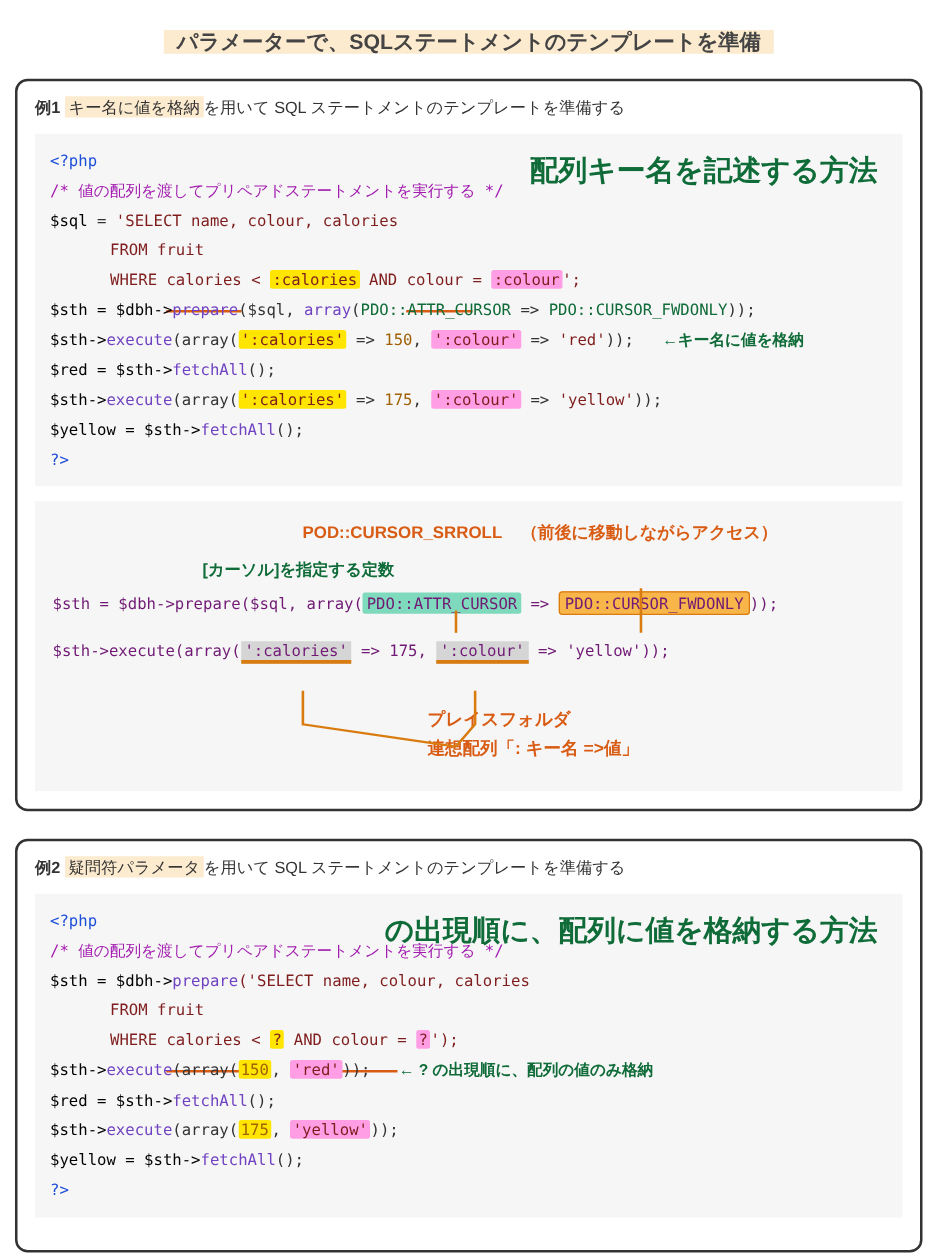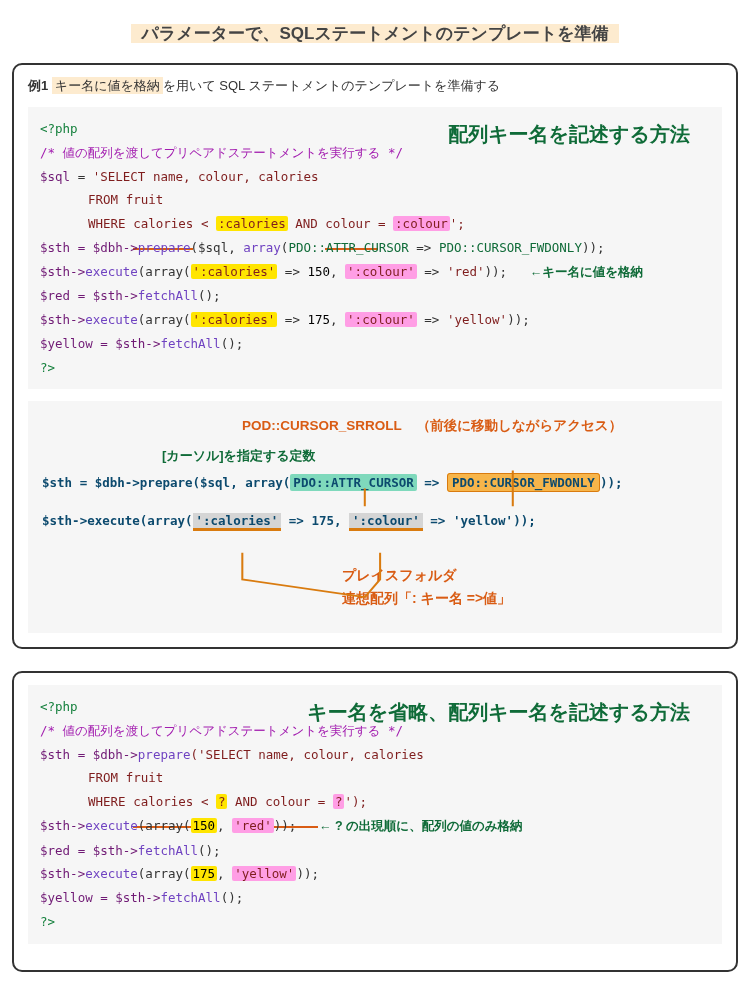--- a/index.html
+++ b/index.html
@@ -38,33 +38,33 @@
     margin-bottom: 12px;
     font-family: "Menlo","Consolas",monospace;
     font-size: 12.5px;
     line-height: 1.9;
     position: relative;
     white-space: nowrap;
     overflow: hidden;
   }
   .method-note {
     position: absolute;
-    right: 32px;
+    right: 20px;
     top: 8px;
     font-family: "Hiragino Kaku Gothic ProN","Meiryo",sans-serif;
-    font-size: 20px;
+    font-size: 23px;
     font-weight: bold;
     color: #0f6b38;
   }
   
-  .kw-php { color: #15803d; }
+  .kw-php { color: #1d4ed8; }
   .comment { color: #a21caf; }
-  .var { color: #701a75; }
+  .var { color: #000000; }
   .str { color: #7f1d1d; }
-  .num { color: #000000; }
+  .num { color: #a16207; }
   .const { color: #0f6b38; }
   .fn { color: #6f42c1; }
   .hl-yellow { background: #ffe500; padding: 0 2px; border-radius: 2px; }
   .hl-pink { background: #ff9ee5; padding: 0 2px; border-radius: 2px; }
   .ul-orange { border-bottom: 2px solid #d95c14; padding-bottom: 17px; }
   .hl-teal { background: #7fd9bc; padding: 1px 3px; border-radius: 2px; }
   .hl-orange-pill { background: #f7b54a; padding: 1px 4px; border-radius: 3px; border:1px solid #d97b0f;}
   .hl-gray { background: #d5d5d5; padding: 0 3px; border-bottom:3px solid #d97b0f;}
   .hl-gray2 { background: #d5d5d5; padding: 0 3px; border-bottom:3px solid #d97b0f;}
   .inline-jp {
@@ -93,21 +93,21 @@
   }
   .anno-headings .row2 { font-size: 13.5px; }
   .anno-sub {
     font-family: "Hiragino Kaku Gothic ProN","Meiryo",sans-serif;
     color: #0f6b38;
     font-weight: bold;
     font-size: 13px;
     padding-left: 120px;
     margin: 6px 0 2px 0;
   }
-  .anno-code { color:#0c4a6e;font-weight:bold; }
+  .anno-code { color:#701a75; }
   .anno-tail {
     font-family: "Hiragino Kaku Gothic ProN","Meiryo",sans-serif;
     color: #d95c14;
     font-weight: bold;
     font-size: 14px;
     padding-left: 300px;
     margin-top: 32px;
     line-height: 1.6;
   }
   
@@ -181,22 +181,26 @@
       <span>$sth-&gt;execute(array(</span><span class="hl-gray">':calories'</span><span> =&gt; </span><span>175</span><span>, </span><span class="hl-gray2">':colour'</span><span> =&gt; </span><span>'yellow'</span><span>));</span>
     </div>
     <div class="anno-tail">
       <div>プレイスフォルダ</div>
       <div>連想配列「: キー名 =&gt;値」</div>
     </div>
   </div>
 </div>
 
 <div class="example-box">
+  <div class="ex-title">
+    <strong>例2</strong>
+    <span class="hl-title">疑問符パラメータ</span><span>を用いて SQL ステートメントのテンプレートを準備する</span>
+  </div>
   <div class="code-block">
-    <div class="method-note">キー名を省略、配列キー名を記述する方法</div>
+    <div class="method-note">の出現順に、配列に値を格納する方法</div>
     <div><span class="kw-php">&lt;?php</span></div>
     <div class="comment">/* 値の配列を渡してプリペアドステートメントを実行する */</div>
     <div>
       <span class="var">$sth = $dbh-&gt;</span><span class="fn">prepare</span><span class="str">('SELECT name, colour, calories</span>
     </div>
     <div style="padding-left:48px;"><span class="str">FROM fruit</span></div>
     <div style="padding-left:48px;">
       <span class="str">WHERE </span><span class="str ul-orange">calories</span><span class="str"> &lt; </span><span class="str hl-yellow">?</span><span class="str"> AND </span><span class="str ul-orange">colour </span><span class="str">= </span><span class="str hl-pink">?</span><span class="str">');</span>
     </div>
     <div>

